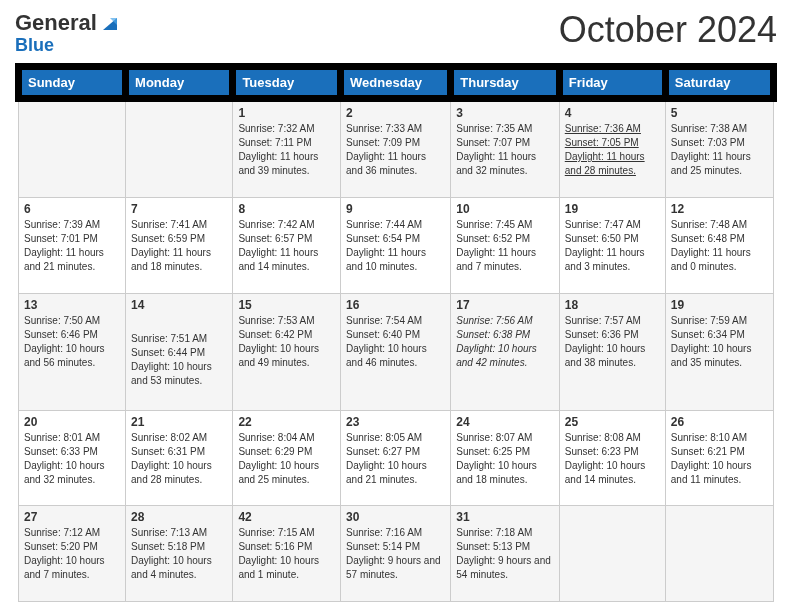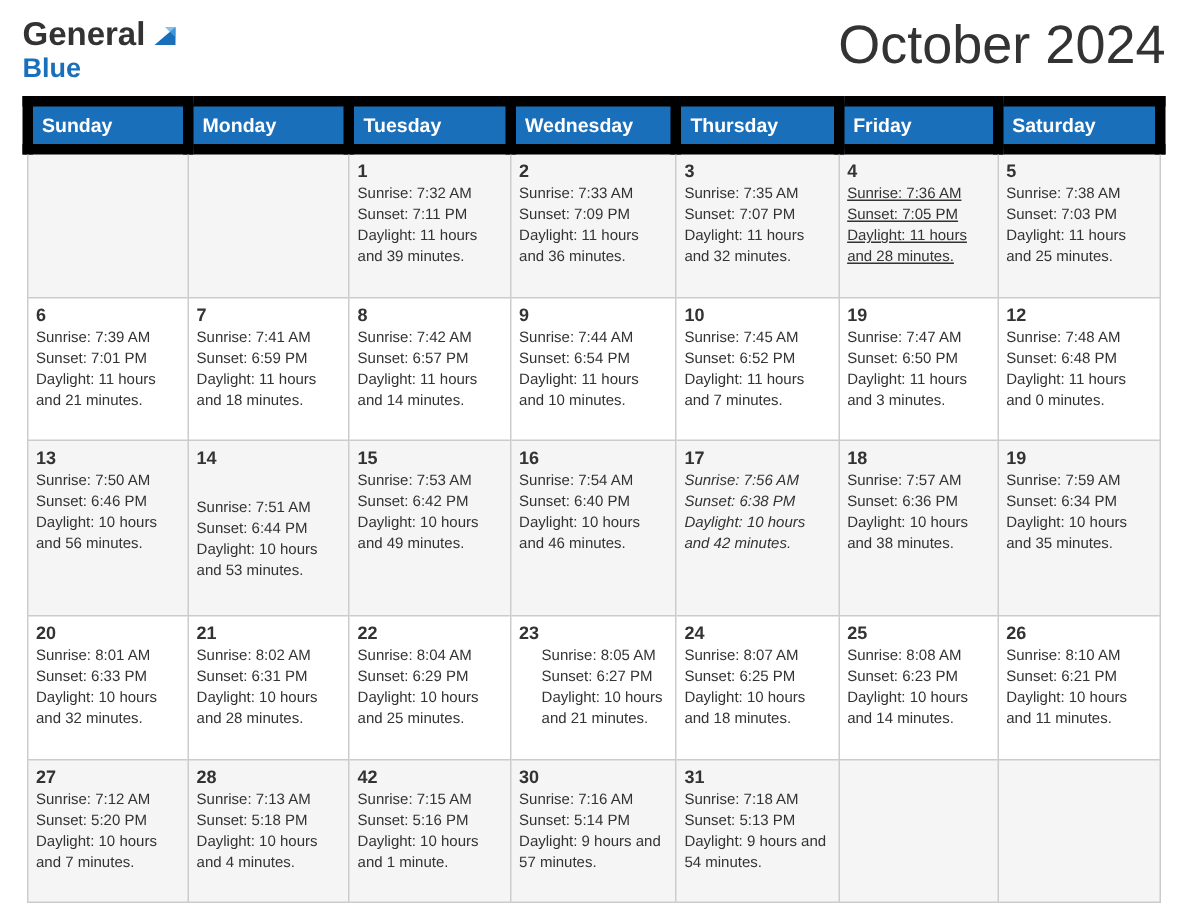--- a/index.html
+++ b/index.html
@@ -273,21 +273,21 @@
 Daylight: 10 hours and 28 minutes.</div>
           </td>
           <td>
             <span class="day-num">22</span>
             <div class="day-info" style="white-space: pre-line;">Sunrise: 8:04 AM
 Sunset: 6:29 PM
 Daylight: 10 hours and 25 minutes.</div>
           </td>
           <td>
             <span class="day-num">23</span>
-            <div class="day-info" style="white-space: pre-line; margin-left: 15px;">Sunrise: 8:05 AM
+            <div class="day-info" style="white-space: pre-line;">Sunrise: 8:05 AM
 Sunset: 6:27 PM
 Daylight: 10 hours and 21 minutes.</div>
           </td>
           <td>
             <span class="day-num">24</span>
             <div class="day-info" style="white-space: pre-line;">Sunrise: 8:07 AM
 Sunset: 6:25 PM
 Daylight: 10 hours and 18 minutes.</div>
           </td>
           <td>

